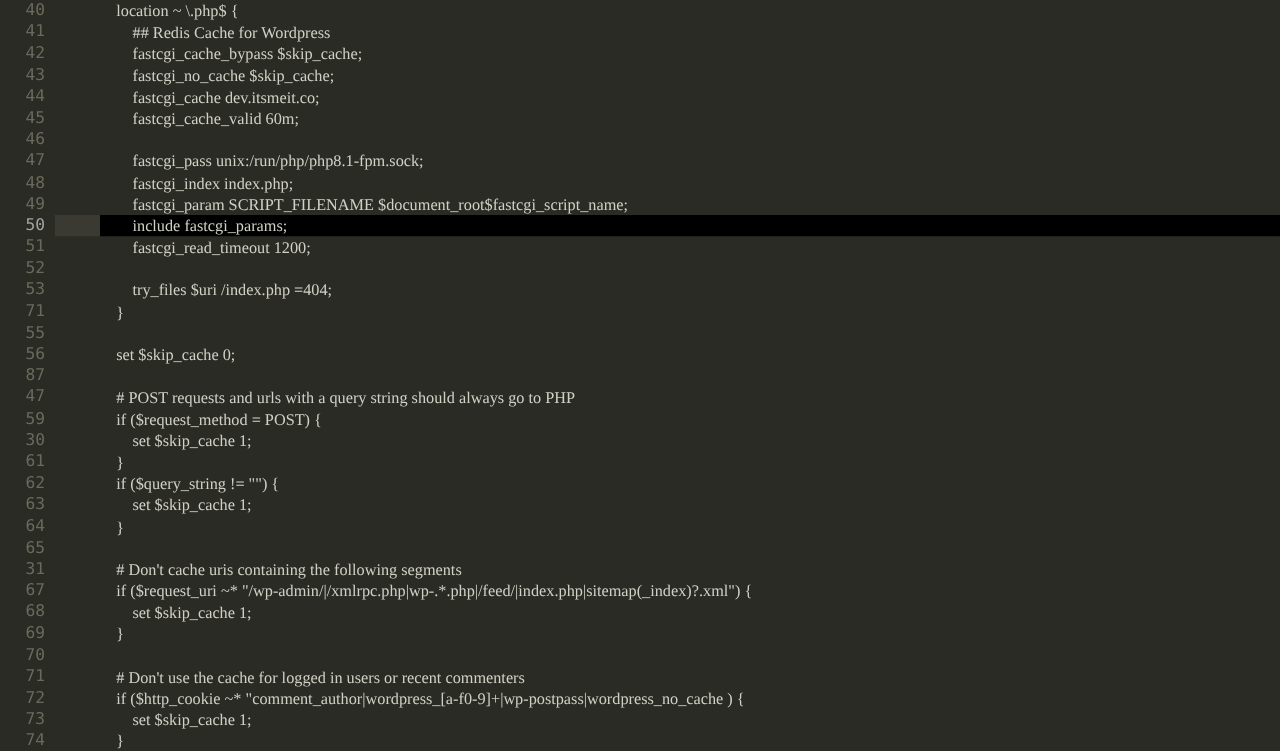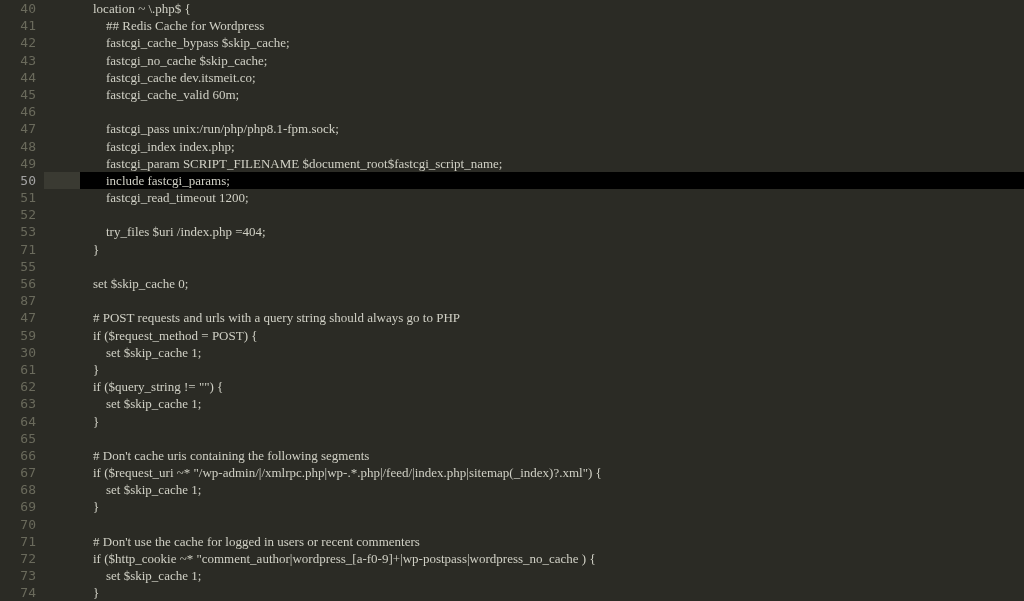--- a/index.html
+++ b/index.html
@@ -83,21 +83,21 @@
       <div class="ln">56</div>
       <div class="ln">87</div>
       <div class="ln">47</div>
       <div class="ln">59</div>
       <div class="ln">30</div>
       <div class="ln">61</div>
       <div class="ln">62</div>
       <div class="ln">63</div>
       <div class="ln">64</div>
       <div class="ln">65</div>
-      <div class="ln">66</div>
+      <div class="ln">31</div>
       <div class="ln">67</div>
       <div class="ln">68</div>
       <div class="ln">69</div>
       <div class="ln">70</div>
       <div class="ln">71</div>
       <div class="ln">72</div>
       <div class="ln">73</div>
       <div class="ln">74</div>
     </div>
   <div class="code"><div class="line"><span class="txt">    location ~ \.php$ {</span></div><div class="line"><span class="txt">        ## Redis Cache for Wordpress</span></div><div class="line"><span class="txt">        fastcgi_cache_bypass $skip_cache;</span></div><div class="line"><span class="txt">        fastcgi_no_cache $skip_cache;</span></div><div class="line"><span class="txt">        fastcgi_cache dev.itsmeit.co;</span></div><div class="line"><span class="txt">        fastcgi_cache_valid 60m;</span></div><div class="line"><span class="txt"> </span></div><div class="line"><span class="txt">        fastcgi_pass unix:/run/php/php8.1-fpm.sock;</span></div><div class="line"><span class="txt">        fastcgi_index index.php;</span></div><div class="line"><span class="txt">        fastcgi_param SCRIPT_FILENAME $document_root$fastcgi_script_name;</span></div><div class="line current"><span class="txt">        include fastcgi_params;</span></div><div class="line"><span class="txt">        fastcgi_read_timeout 1200;</span></div><div class="line"><span class="txt"> </span></div><div class="line"><span class="txt">        try_files $uri /index.php =404;</span></div><div class="line"><span class="txt">    }</span></div><div class="line"><span class="txt"> </span></div><div class="line"><span class="txt">    set $skip_cache 0;</span></div><div class="line"><span class="txt"> </span></div><div class="line"><span class="txt">    # POST requests and urls with a query string should always go to PHP</span></div><div class="line"><span class="txt">    if ($request_method = POST) {</span></div><div class="line"><span class="txt">        set $skip_cache 1;</span></div><div class="line"><span class="txt">    }</span></div><div class="line"><span class="txt">    if ($query_string != "") {</span></div><div class="line"><span class="txt">        set $skip_cache 1;</span></div><div class="line"><span class="txt">    }</span></div><div class="line"><span class="txt"> </span></div><div class="line"><span class="txt">    # Don't cache uris containing the following segments</span></div><div class="line"><span class="txt">    if ($request_uri ~* "/wp-admin/|/xmlrpc.php|wp-.*.php|/feed/|index.php|sitemap(_index)?.xml") {</span></div><div class="line"><span class="txt">        set $skip_cache 1;</span></div><div class="line"><span class="txt">    }</span></div><div class="line"><span class="txt"> </span></div><div class="line"><span class="txt">    # Don't use the cache for logged in users or recent commenters</span></div><div class="line"><span class="txt">    if ($http_cookie ~* "comment_author|wordpress_[a-f0-9]+|wp-postpass|wordpress_no_cache ) {</span></div><div class="line"><span class="txt">        set $skip_cache 1;</span></div><div class="line"><span class="txt">    }</span></div></div>

